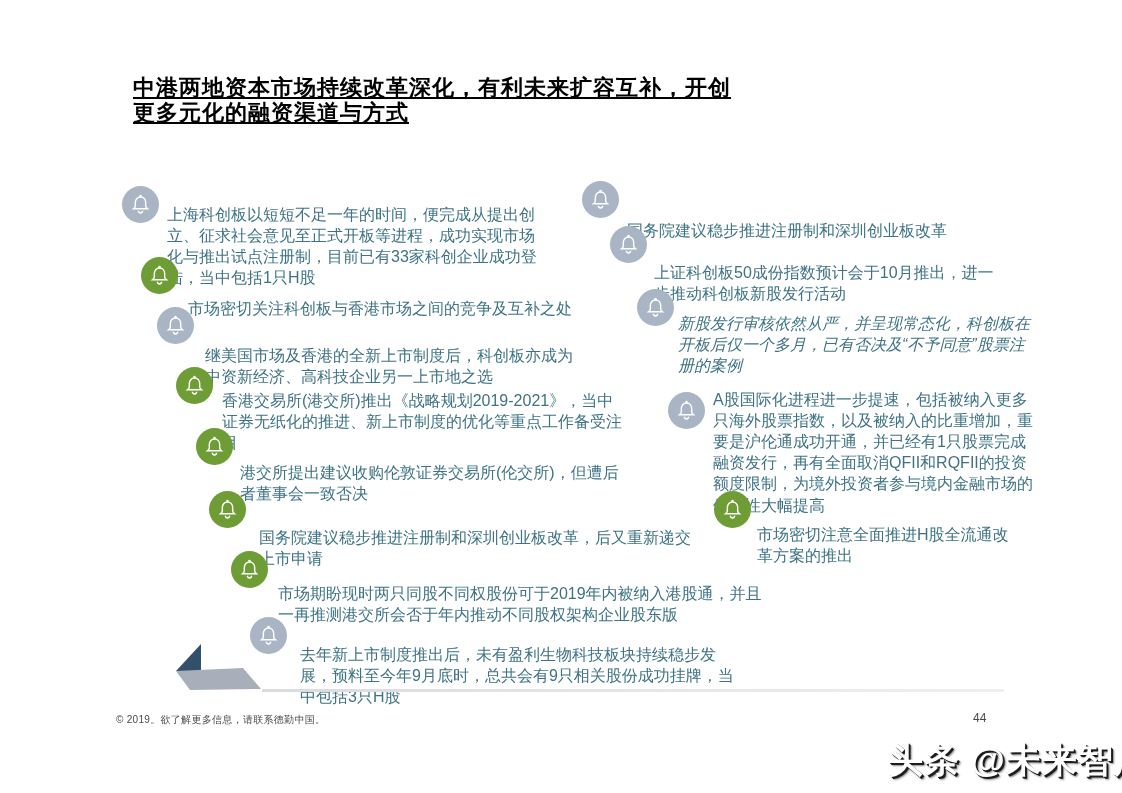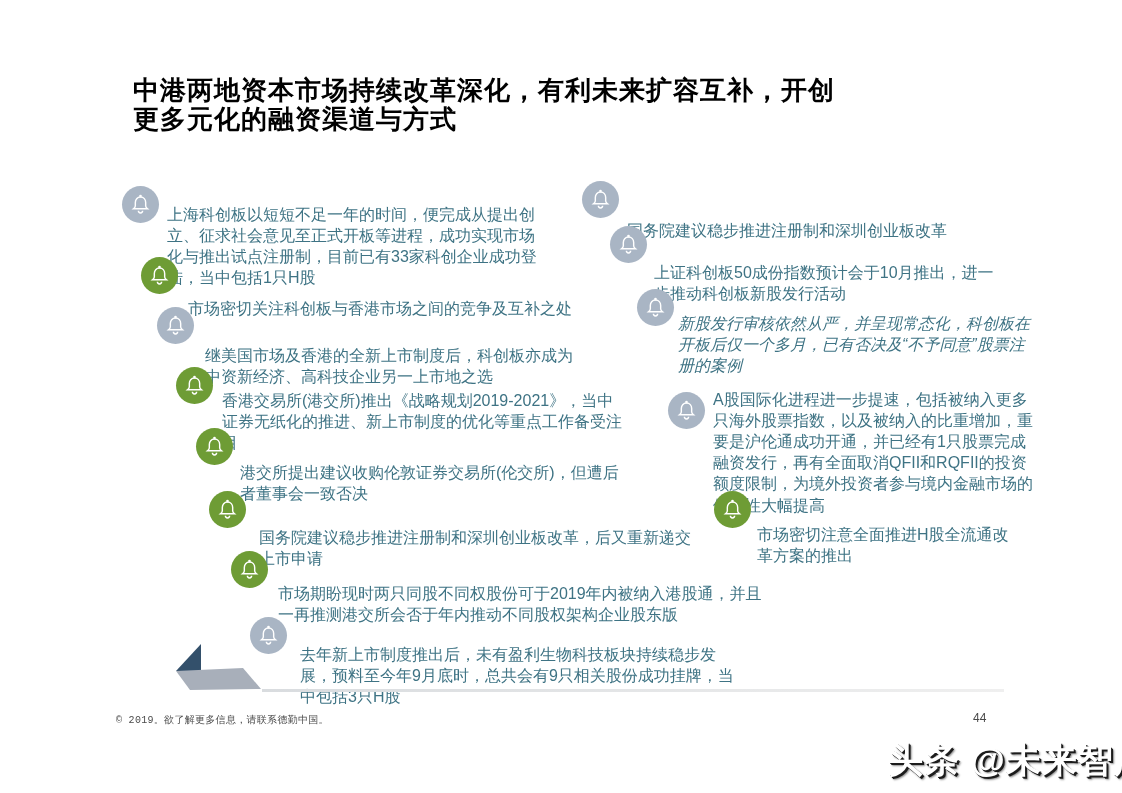--- a/index.html
+++ b/index.html
@@ -5,40 +5,40 @@
   html,body{margin:0;padding:0;background:#ffffff;}
   #slide{
     position:relative;
     width:1122px;height:793px;
     background:#ffffff;
     overflow:hidden;
     font-family:"Liberation Sans","DejaVu Sans",sans-serif;
   }
   .title{
     position:absolute;left:133px;top:76px;width:900px;
-    font-size:26px;font-weight:bold;color:#000;
-    line-height:1.13;letter-spacing:1px;
+    font-size:22px;font-weight:bold;color:#000;
+    line-height:1.13;letter-spacing:1px;text-decoration:underline;
   }
   .item{position:absolute;}
   .icon{
     position:absolute;left:0;top:0;
     width:37px;height:37px;border-radius:50%;
     display:flex;align-items:center;justify-content:center;
   }
   .icon.green{background:#6E9C35;}
   .icon.gray{background:#A9B5C4;}
   .txt{
     position:absolute;
     font-size:16px;color:#3E7384;line-height:1.32;
     letter-spacing:0px;
     margin-top:32px;
   }
   .footer-copy{
     position:absolute;left:116px;top:713px;
-    font-size:10px;color:#4a4a4a;letter-spacing:0.3px;font-family:Liberation Mono, monospace;
+    font-size:10px;color:#4a4a4a;letter-spacing:0.3px;
   }
   .page-num{
     position:absolute;left:973px;top:711px;
     font-size:12px;color:#4a4a4a;
   }
   .watermark{
     position:absolute;left:888px;top:737px;
     font-size:35px;font-weight:bold;color:#ffffff;
     letter-spacing:1px;white-space:nowrap;
     text-shadow:2px 2px 0 #1c1c1c,1px 1px 0 #1c1c1c,3px 3px 2px rgba(0,0,0,0.45);

